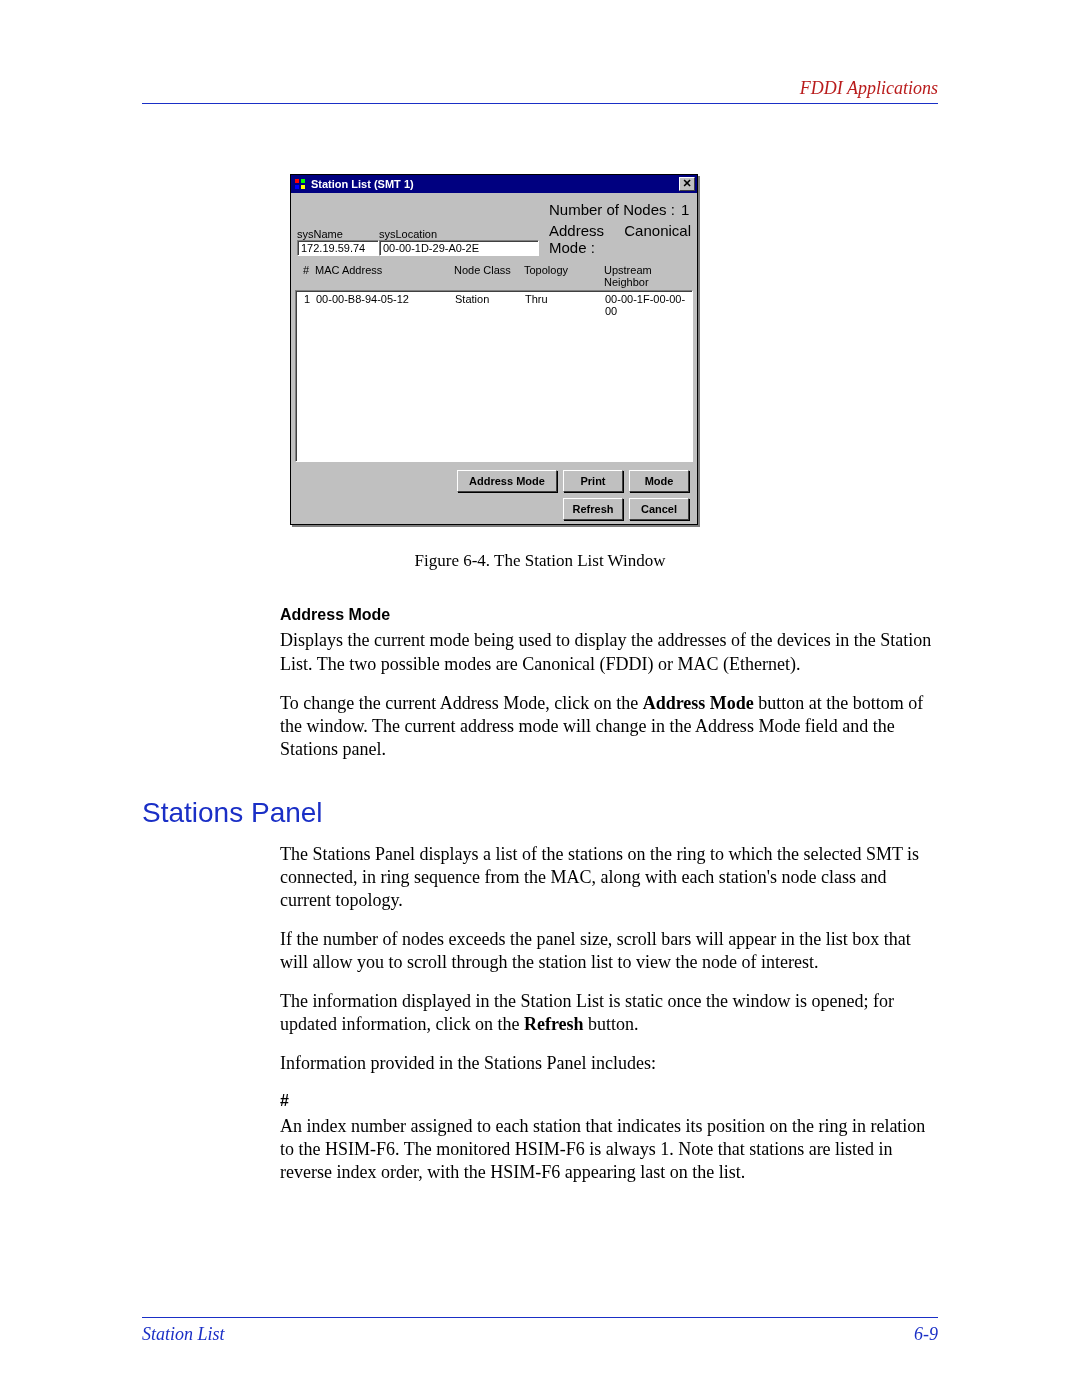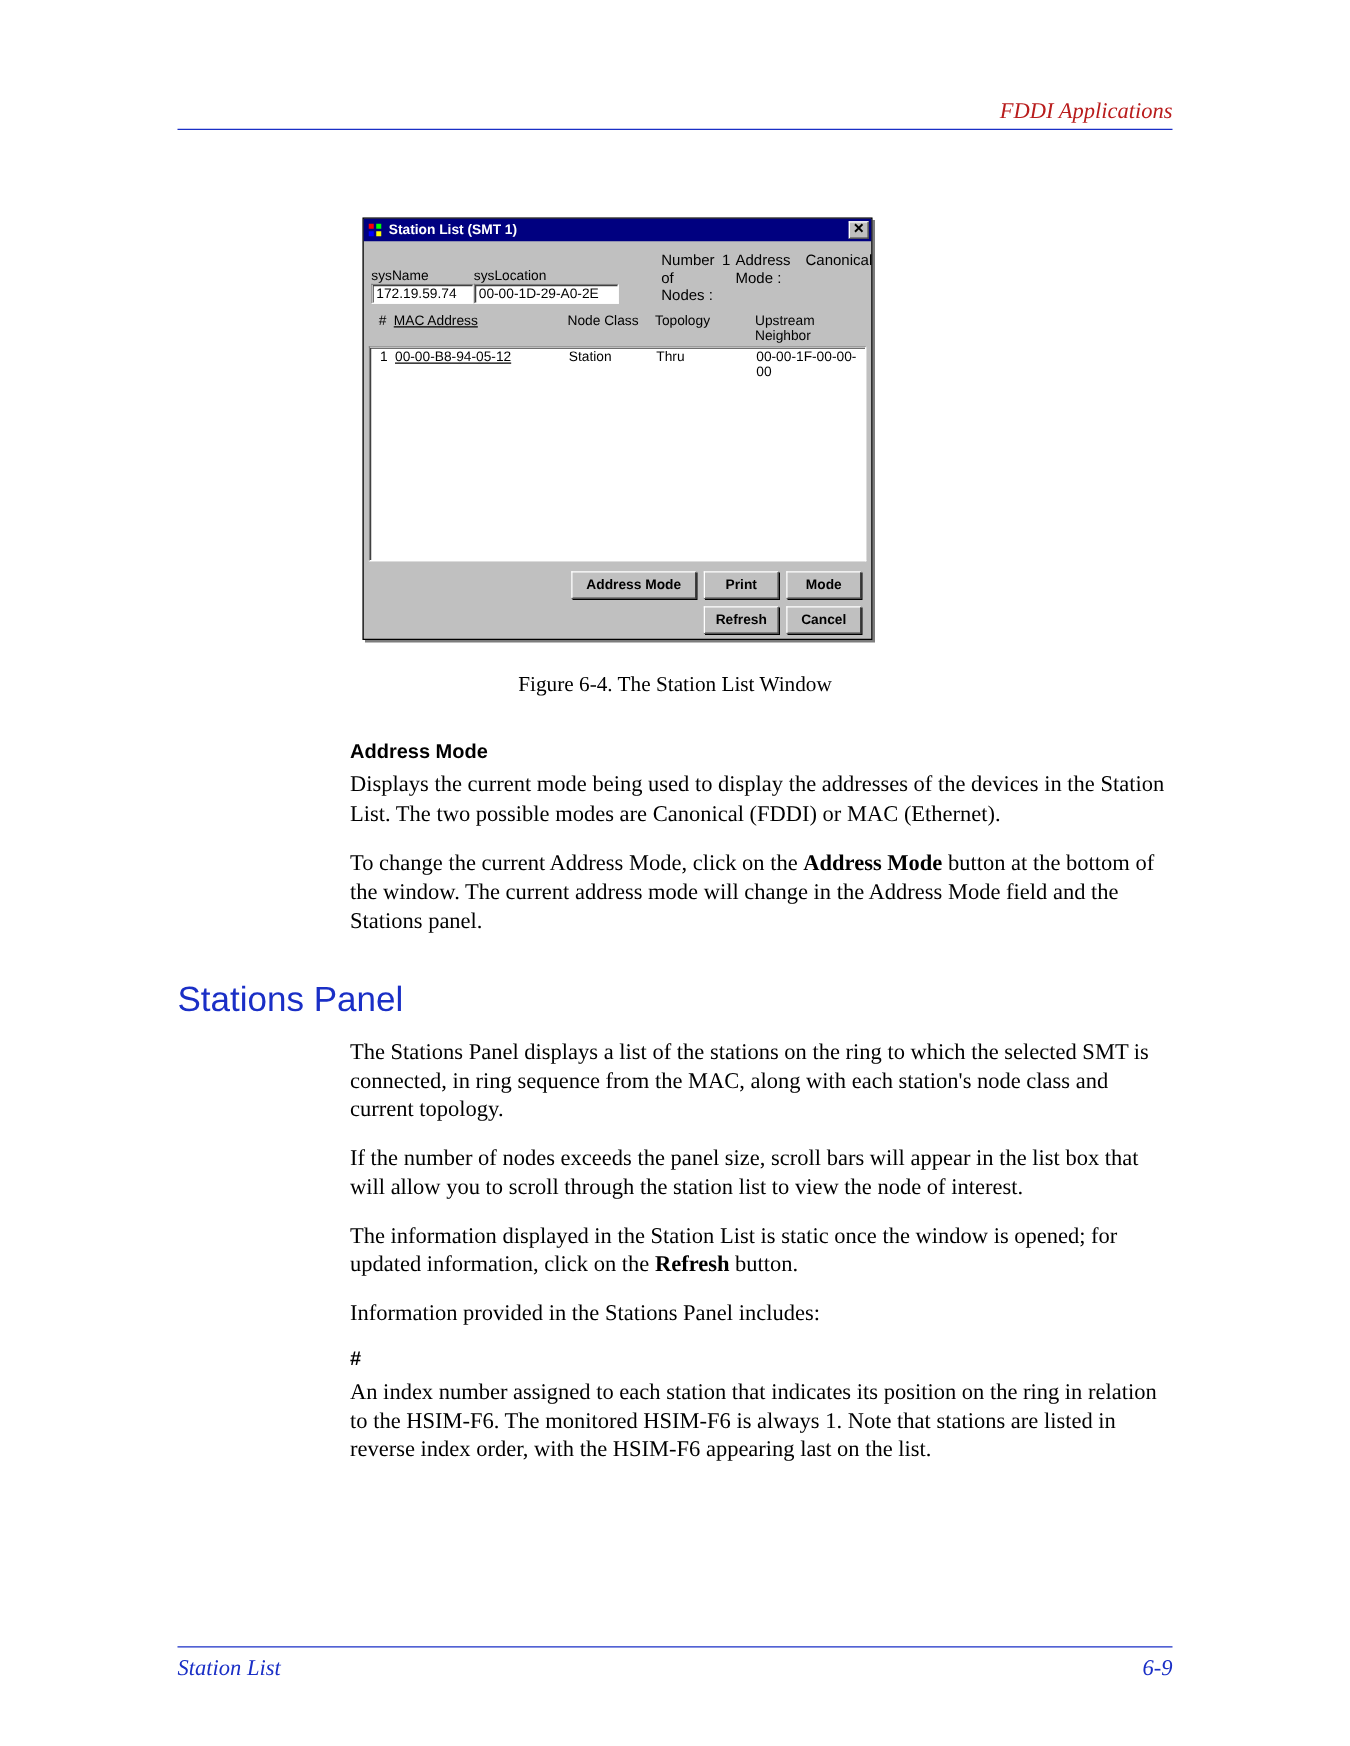--- a/index.html
+++ b/index.html
@@ -80,37 +80,37 @@
     background:#fff;
     border: 1px solid #808080;
     border-right-color:#fff; border-bottom-color:#fff;
     box-shadow: inset 1px 1px 0 #404040;
     height: 16px;
     font-size: 11px;
     padding: 0 3px;
     display:inline-flex; align-items:center;
   }
   .sunken.sys { width: 82px; }
-  .sunken.loc { width: 116px; }
+  .sunken.loc { width: 160px; }
   .info-right {
     flex:1;
     padding-left: 10px;
-    font-size:12px;
-    display:flex; flex-direction:row; gap:4px;
+    font-size:15px;
+    display:flex; flex-direction:column; gap:4px;
     padding-top: 6px;
     justify-content: space-between;
   }
   .info-right .kv { display:flex; gap:6px; }
   .table-head {
     display:flex;
     padding: 6px 6px 2px 6px;
     font-size:11px;
   }
   .col-num { width: 18px; text-align:center; }
-  .col-mac { width: 139px; text-decoration: underline; }
+  .col-mac { width: 139px; }
   .col-node { width: 70px; }
   .col-topo { width: 80px; }
   .col-neigh { flex:1; }
   .list-area {
     height: 172px;
     margin: 0 4px;
     background:#fff;
     border: 1px solid #808080;
     border-right-color:#fff; border-bottom-color:#fff;
     box-shadow: inset 1px 1px 0 #404040;

